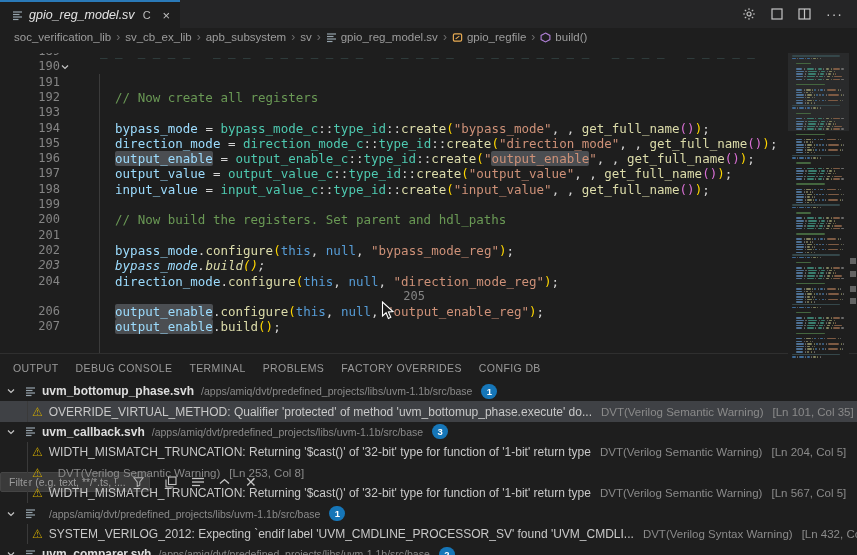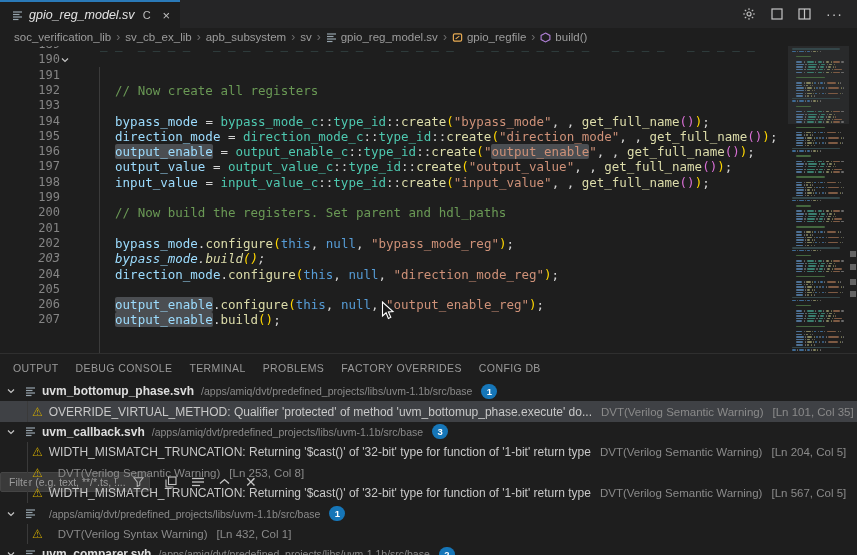--- a/index.html
+++ b/index.html
@@ -16,21 +16,21 @@
   .tab-close{color:#c0c0c0;font-size:13px;margin-left:6px;cursor:pointer;}
   .tab-actions{margin-left:auto;display:flex;align-items:center;gap:15px;padding-right:14px;color:#c5c5c5;}
   .tab-actions .act{display:flex;align-items:center;}
   .more-dots{font-size:14px;color:#c5c5c5;letter-spacing:1px;line-height:10px;}
   
   .breadcrumb{position:absolute;top:28px;left:0;width:857px;height:18px;display:flex;align-items:center;padding-left:14px;font-size:11.5px;color:#9d9d9d;gap:5px;box-sizing:border-box;white-space:nowrap;}
   .bc-item{display:flex;align-items:center;gap:4px;cursor:pointer;}
   .bc-sep{color:#6d6d6d;font-size:12px;}
   .bc-ico{display:flex;align-items:center;}
   
-  .editor{position:absolute;top:46px;left:0;width:857px;height:307px;overflow:hidden;background:#1e1e1e;}
+  .editor{position:absolute;top:53px;left:0;width:857px;height:307px;overflow:hidden;background:#1e1e1e;}
   .code-lines{position:absolute;left:0;top:0;width:100%;}
   .line-row{position:absolute;left:0;height:15.3px;display:flex;align-items:center;font:12.5px/15.3px "DejaVu Sans Mono","Liberation Mono",monospace;width:790px;}
   .lnum{display:inline-block;width:60px;text-align:right;color:#858585;font-size:12px;flex:none;}
   .fold{display:inline-block;width:20px;text-align:center;flex:none;}
   .lcode{white-space:pre;margin-left:20px;}
   .tok-kw{color:#569cd6}.tok-fn{color:#dcdcaa}.tok-ty{color:#4ec9b0}.tok-vr{color:#9cdcfe}
   .tok-st{color:#ce9178}.tok-cm{color:#6a9955}.tok-pu{color:#d4d4d4}
   .tok-b1{color:#ffd700}.tok-b2{color:#da70d6}.tok-dim{color:#3f5858}.tok-sp{}
   .hl{background:rgba(120,126,133,.5);border-radius:2px;}
   .indent-guide{position:absolute;left:99px;top:21px;width:1px;height:297px;background:#3b3b3b;}
@@ -242,21 +242,21 @@
       <div class="line-row" style="top: 205.2px; font-style: italic;">
         <span class="lnum">203</span>
         <span class="fold"></span>
         <span class="lcode"><span class="tok-sp">  </span><span class="tok-vr">bypass_mode</span><span class="tok-pu">.</span><span class="tok-fn">build</span><span class="tok-b1">()</span><span class="tok-pu">;</span></span>
       </div>
       <div class="line-row" style="top: 220.5px;">
         <span class="lnum">204</span>
         <span class="fold"></span>
         <span class="lcode"><span class="tok-sp">  </span><span class="tok-vr">direction_mode</span><span class="tok-pu">.</span><span class="tok-fn">configure</span><span class="tok-b1">(</span><span class="tok-kw">this</span><span class="tok-pu">, </span><span class="tok-kw">null</span><span class="tok-pu">, </span><span class="tok-st">"direction_mode_reg"</span><span class="tok-b1">)</span><span class="tok-pu">;</span></span>
       </div>
-      <div class="line-row" style="top: 235.8px;">
+      <div class="line-row" style="top: 235.8px; flex-direction: column;">
         <span class="lnum">205</span>
         <span class="fold"></span>
       </div>
       <div class="line-row" style="top: 251.1px;">
         <span class="lnum">206</span>
         <span class="fold"></span>
         <span class="lcode"><span class="tok-sp">  </span><span class="tok-vr hl">output_enable</span><span class="tok-pu">.</span><span class="tok-fn">configure</span><span class="tok-b1">(</span><span class="tok-kw">this</span><span class="tok-pu">, </span><span class="tok-kw">null</span><span class="tok-pu">, </span><span class="tok-st">"output_enable_reg"</span><span class="tok-b1">)</span><span class="tok-pu">;</span></span>
       </div>
       <div class="line-row" style="top: 266.4px;">
         <span class="lnum">207</span>
@@ -1062,20 +1062,21 @@
               <line x1="1" y1="9.5" x2="6.5" y2="9.5"></line>
             </g>
           </svg>
         </span>
         <span class="fpath">/apps/amiq/dvt/predefined_projects/libs/uvm-1.1b/src/base</span>
         <span class="badge fbadge">1</span>
       </div>
       <div class="prow witem">
         <span class="tree-guide"></span>
         <span class="warn-ico tw">⚠</span>
+        <span class="wmsg">SYSTEM_VERILOG_2012: Expecting `endif label 'UVM_CMDLINE_PROCESSOR_SV' found 'UVM_CMDLI...</span>
         <span class="wsrc">DVT(Verilog Syntax Warning)</span>
         <span class="wloc">[Ln 432, Col 1]</span>
       </div>
       <div class="prow group">
         <span class="chev tw">
           <svg width="10" height="10" viewBox="0 0 10 10">
             <path d="M2 3.5 L5 6.5 L8 3.5" fill="none" stroke="#c5c5c5" stroke-width="1.2"></path>
           </svg>
         </span>
         <span class="ficon tw">

